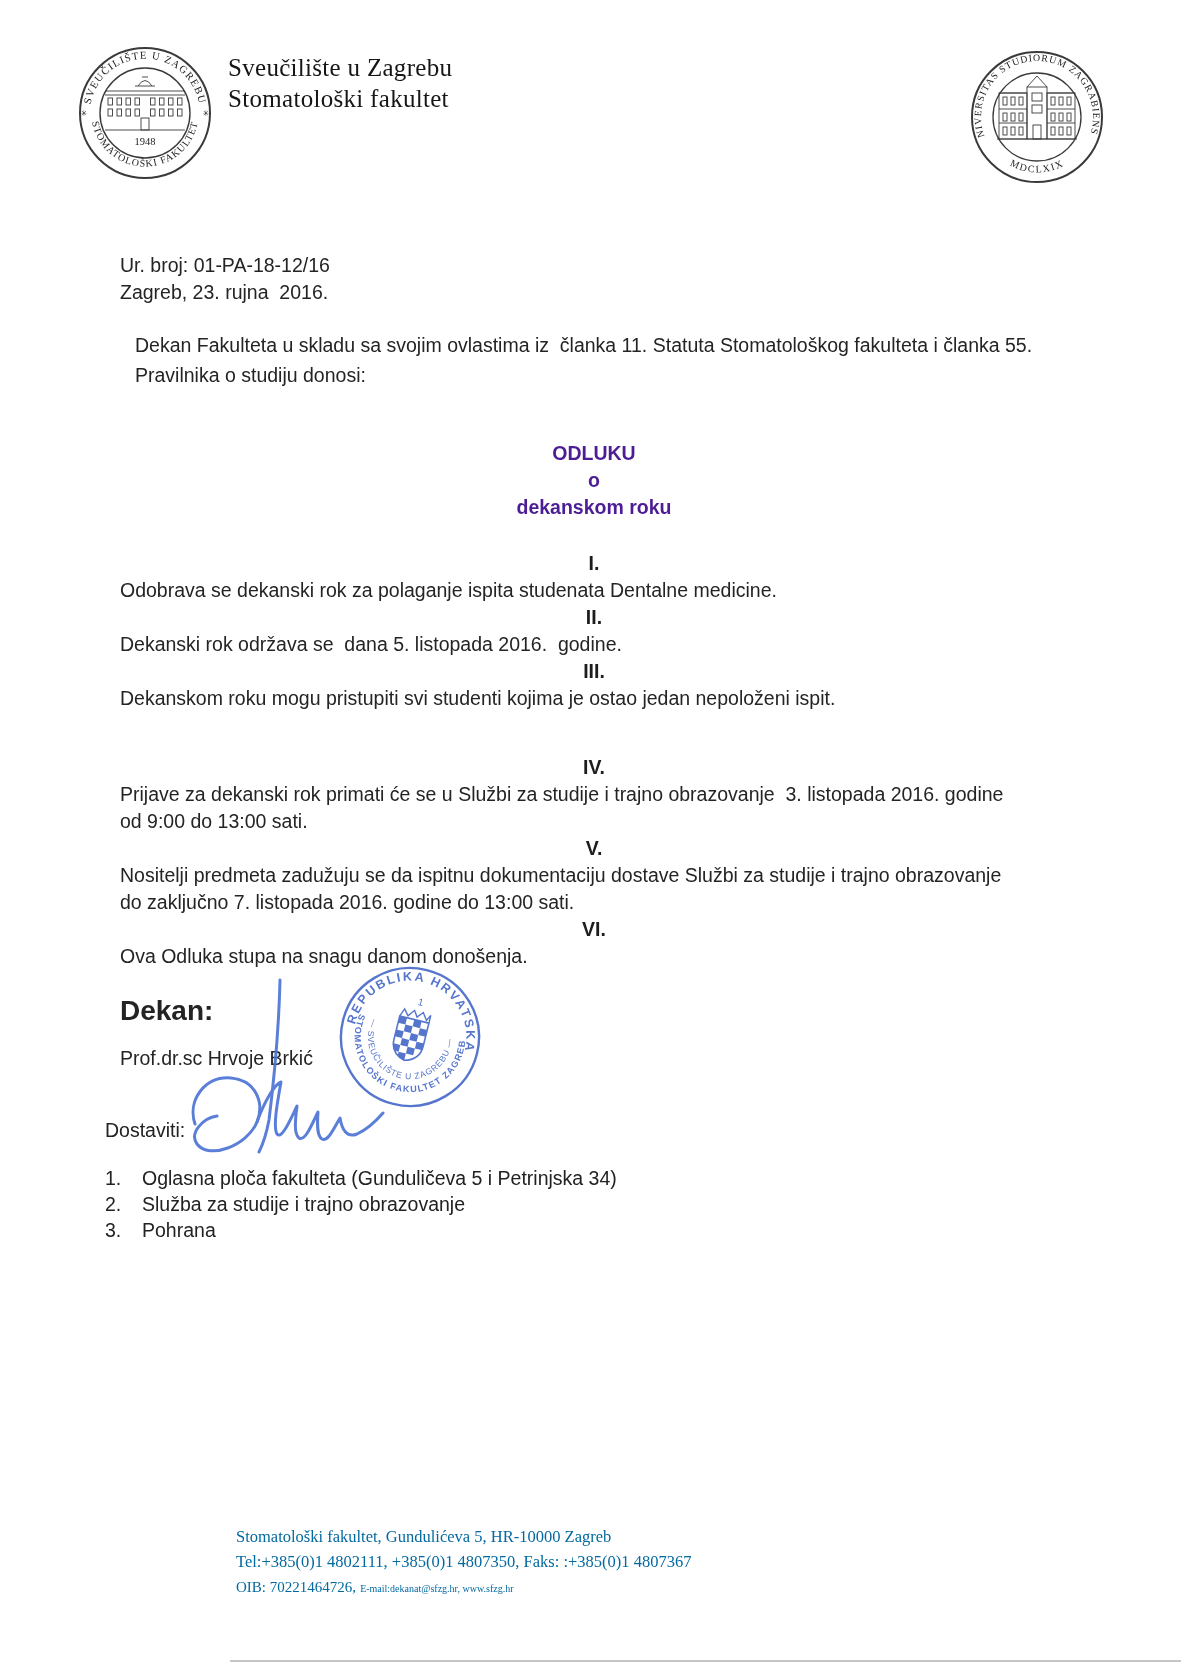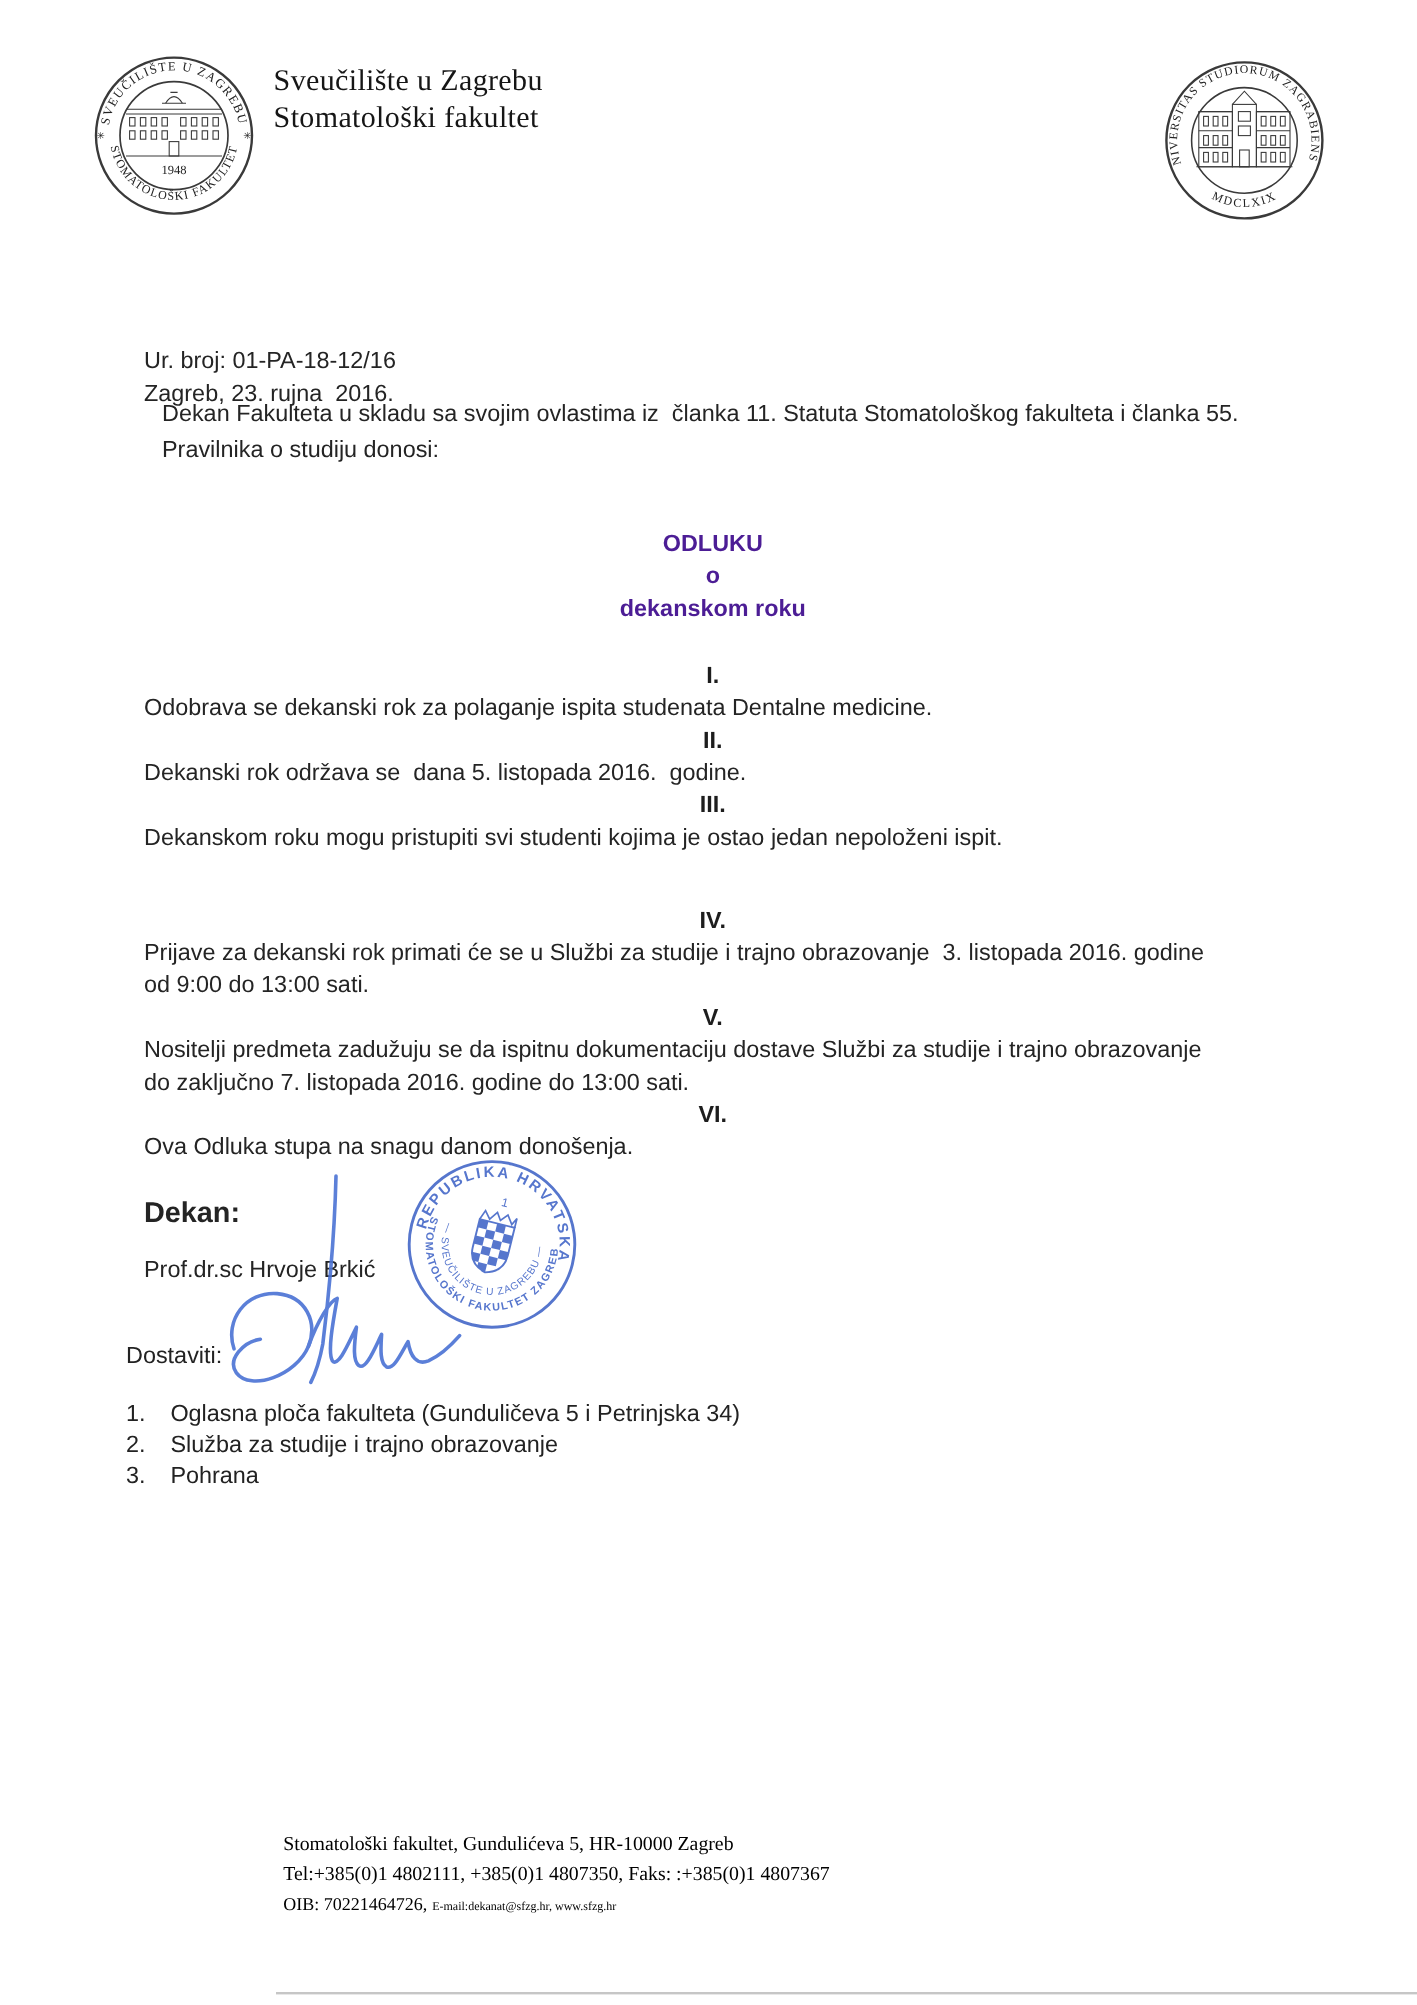--- a/index.html
+++ b/index.html
@@ -9,40 +9,40 @@
     font-family:"Liberation Sans","DejaVu Sans",sans-serif;color:#222222;
   }
   .abs{position:absolute;}
   
   .org-name{left:228px;top:52px;font-family:"Liberation Serif","DejaVu Serif",serif;
     font-size:25px;line-height:31px;color:#161616;letter-spacing:.3px;}
   .seal-svg{display:block;}
   
   .col{left:120px;width:948px;font-size:19.5px;line-height:27px;color:#242424;}
   .line{white-space:pre;}
-  .meta-block{top:252px;margin-top:36px;}
+  .meta-block{top:252px;}
   .intro-block{top:330px;line-height:30px;margin-left:15px;}
   .title-block{top:440px;text-align:center;font-weight:bold;color:#4c1d95;}
   .articles{top:550px;}
   .article .art-num{text-align:center;font-weight:bold;color:#1d1d1d;}
   .article.gap-before{margin-top:42px;}
   .sig-block{top:997px;}
-  .sig-role{font-weight:bold;font-size:24px;}
+  .sig-role{font-weight:bold;font-size:28px;}
   .sig-name{margin-top:21px;}
   
   .stamp-wrap{left:333px;top:960px;width:154px;height:154px;}
   .sign-wrap{left:183px;top:972px;width:210px;height:200px;}
   
   .dist-block{left:105px;top:1117px;font-size:19.5px;line-height:27px;}
   .dist-items{margin-top:21px;}
   .dist-row{display:flex;line-height:26px;}
   .dist-num{width:37px;}
   
   .footer{left:236px;top:1524px;font-family:"Liberation Serif","DejaVu Serif",serif;
-    color:#000000;font-size:16.5px;line-height:25px;}
+    color:#0369a1;font-size:16.5px;line-height:25px;}
   .footer .big{font-size:15px;}
   .footer .small{font-size:10px;}
   .scan-line{left:230px;top:1660px;width:951px;height:2px;background:#c6c6c6;}
 </style>
 </head>
 <body>
 
 <div class="page">
 
   <svg class="abs seal-svg" style="left:76px;top:44px;" width="138" height="138" viewBox="-69 -69 138 138">

